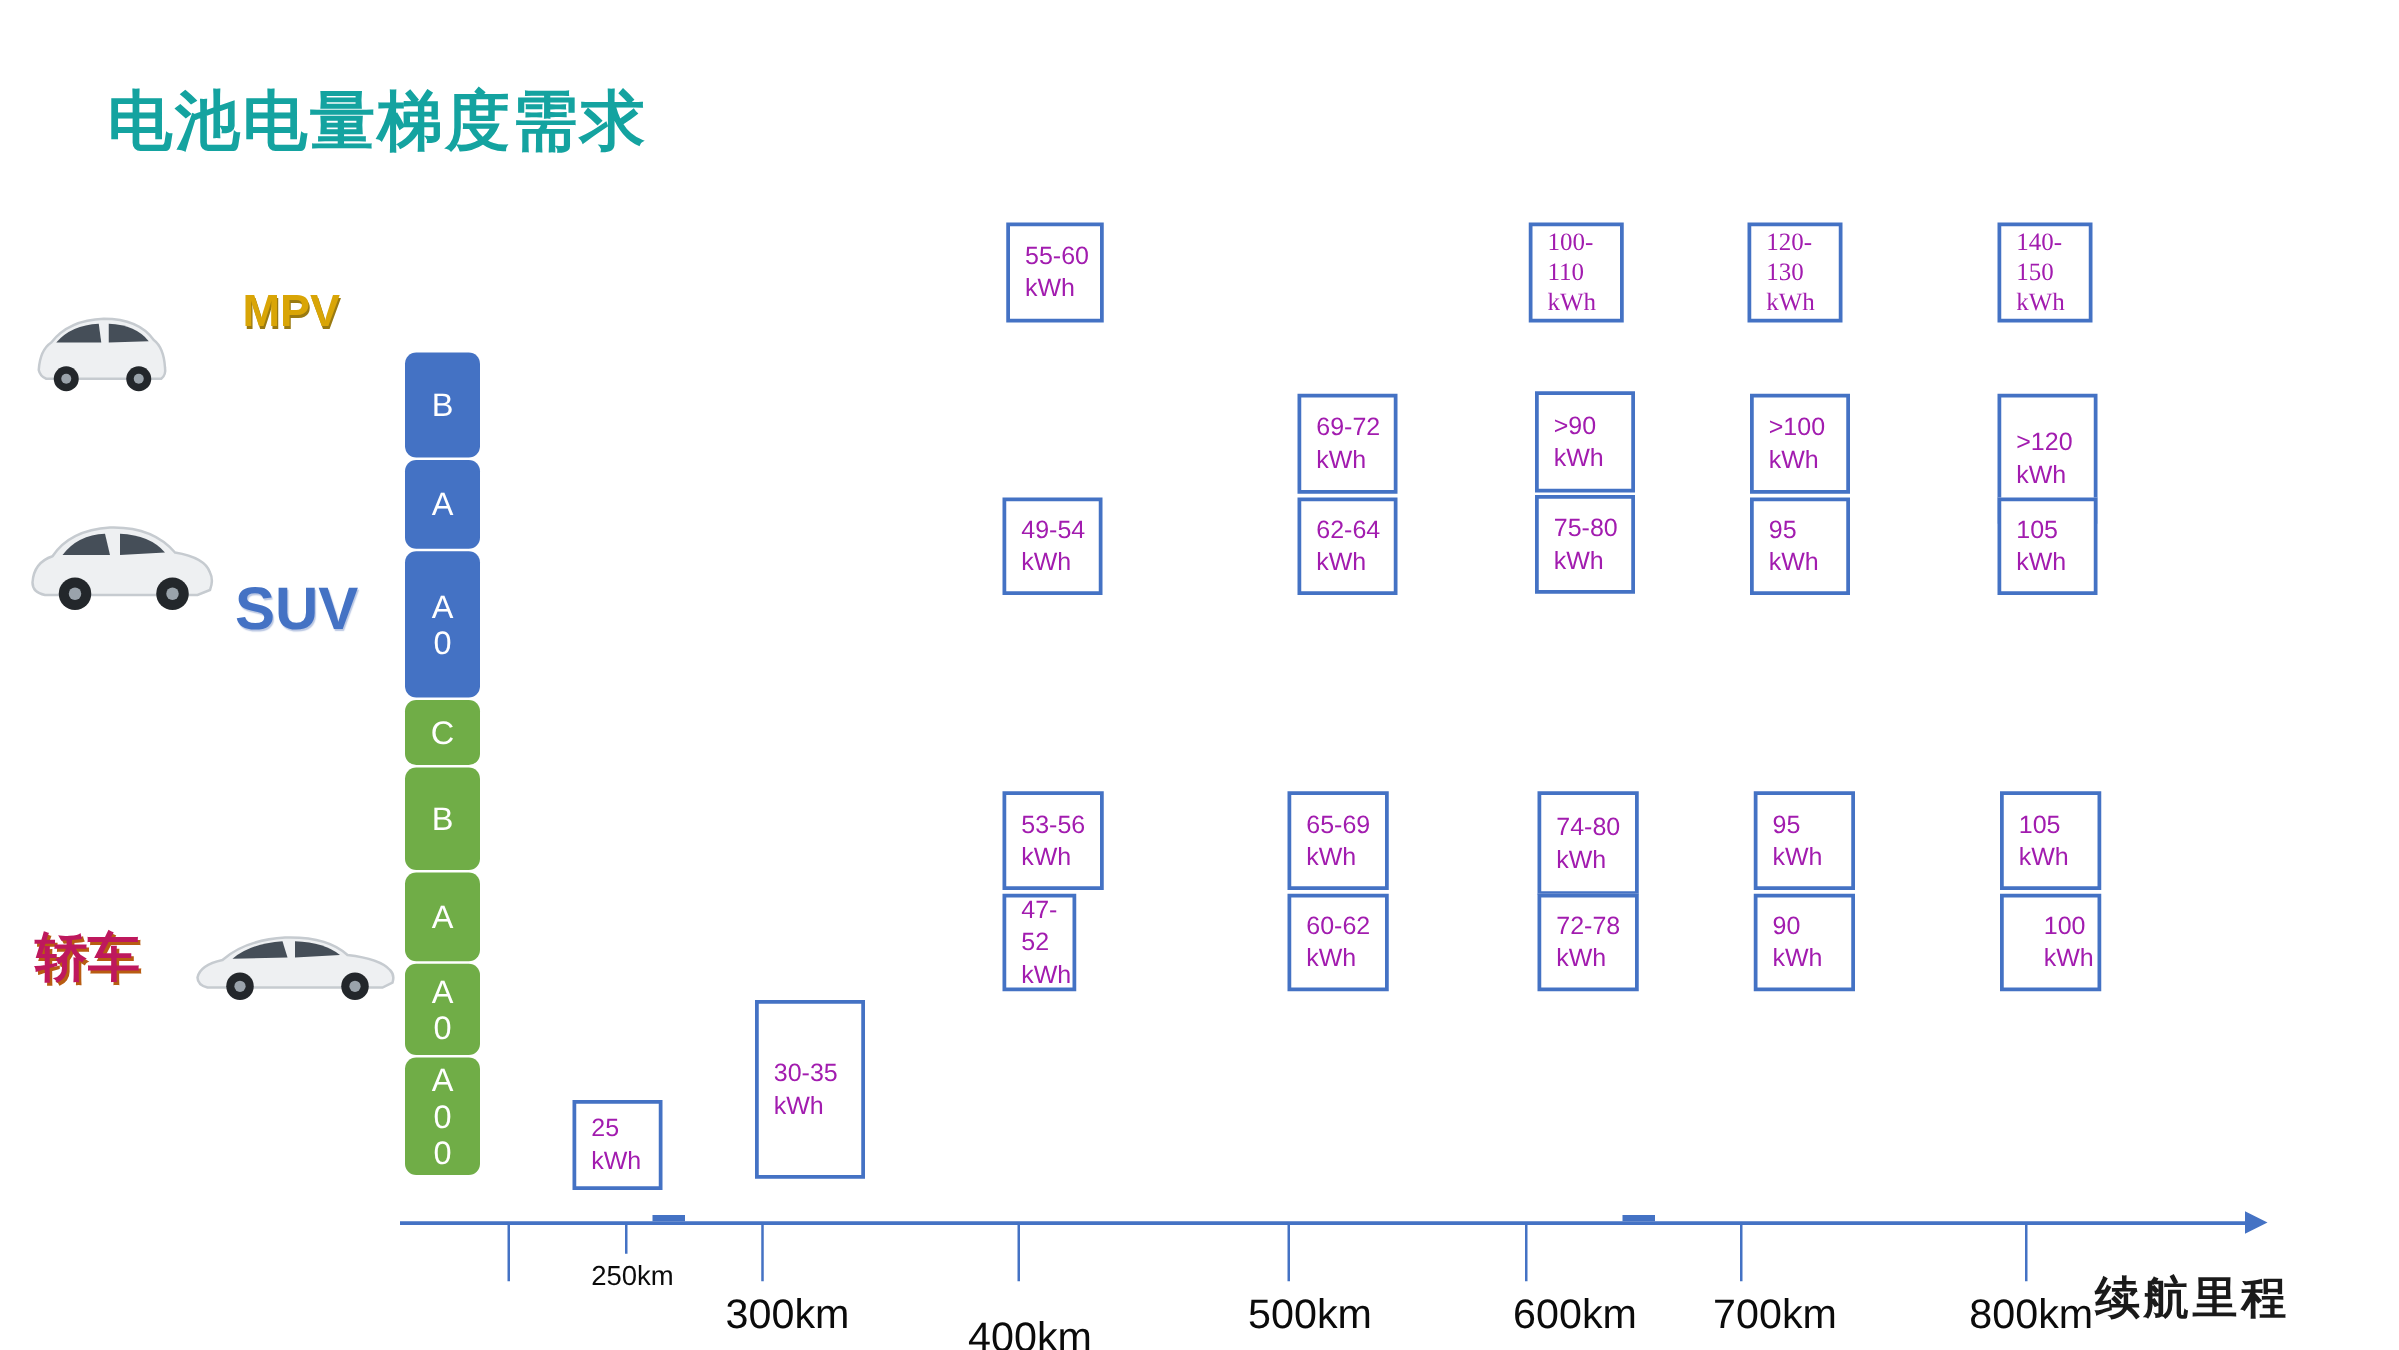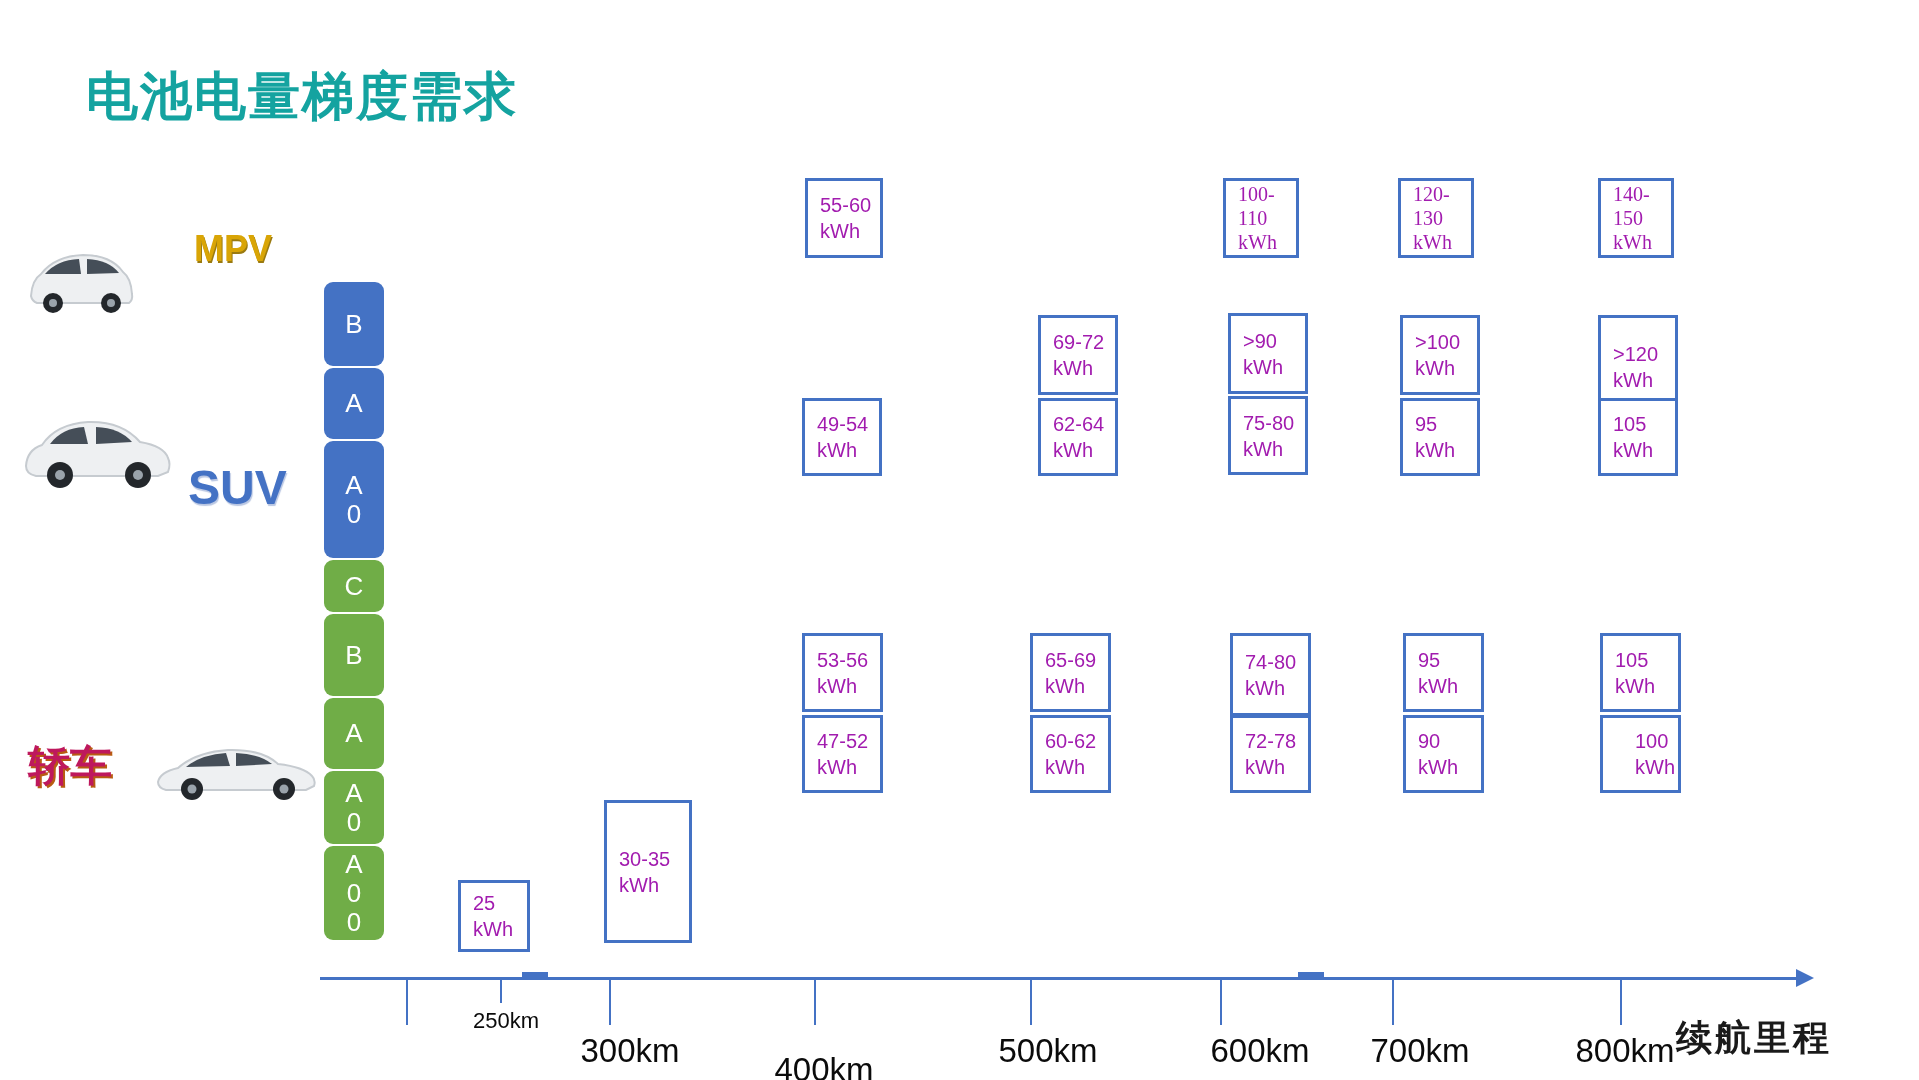--- a/index.html
+++ b/index.html
@@ -173,21 +173,21 @@
 </div>
 <div class="abs kbox" style="left:1403px;top:633px;width:81px;height:79px;">
   <span>95</span>
   <span>kWh</span>
 </div>
 <div class="abs kbox" style="left:1600px;top:633px;width:81px;height:79px;">
   <span>105</span>
   <span>kWh</span>
 </div>
 
-<div class="abs kbox" style="left:802px;top:715px;width:81px;height:78px;">
+<div class="abs kbox" style="left:802px;top:715px;width:59px;height:78px;">
   <span>47-52</span>
   <span>kWh</span>
 </div>
 <div class="abs kbox" style="left:1030px;top:715px;width:81px;height:78px;">
   <span>60-62</span>
   <span>kWh</span>
 </div>
 <div class="abs kbox" style="left:1230px;top:715px;width:81px;height:78px;">
   <span>72-78</span>
   <span>kWh</span>

